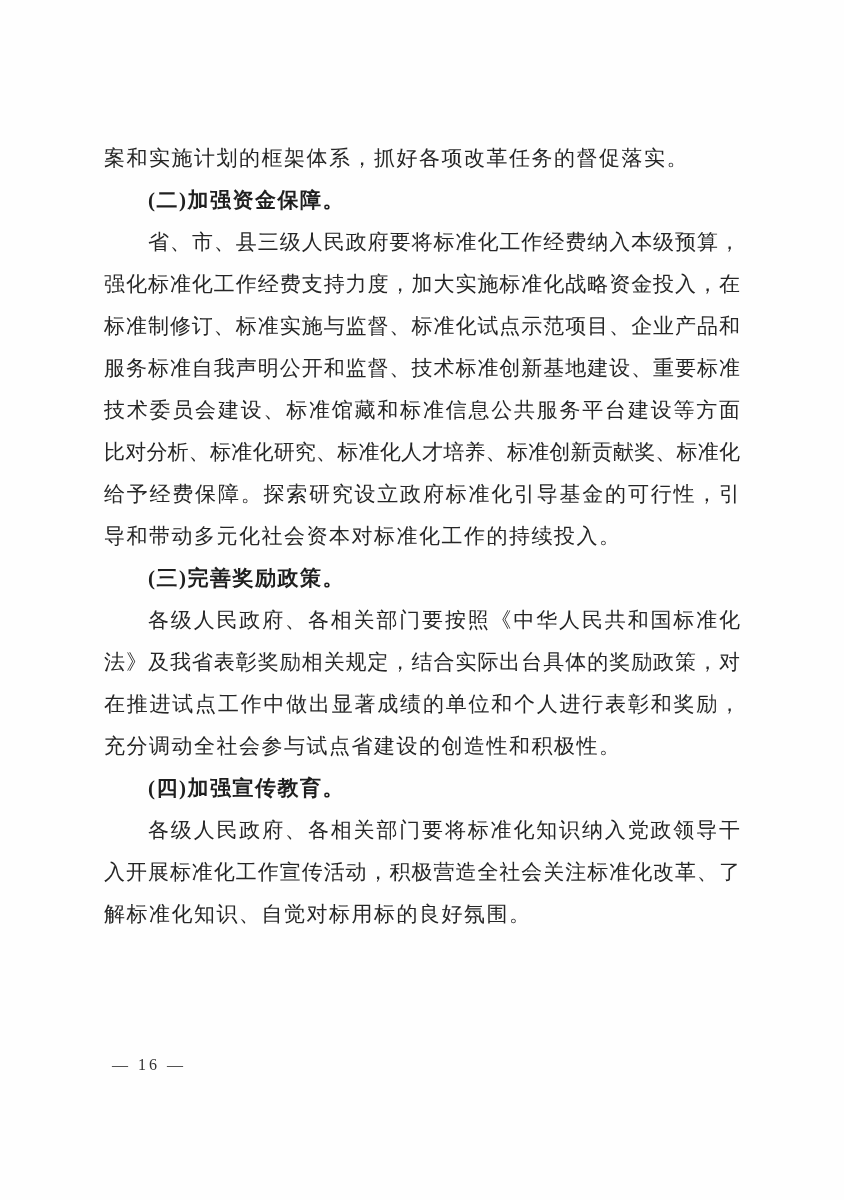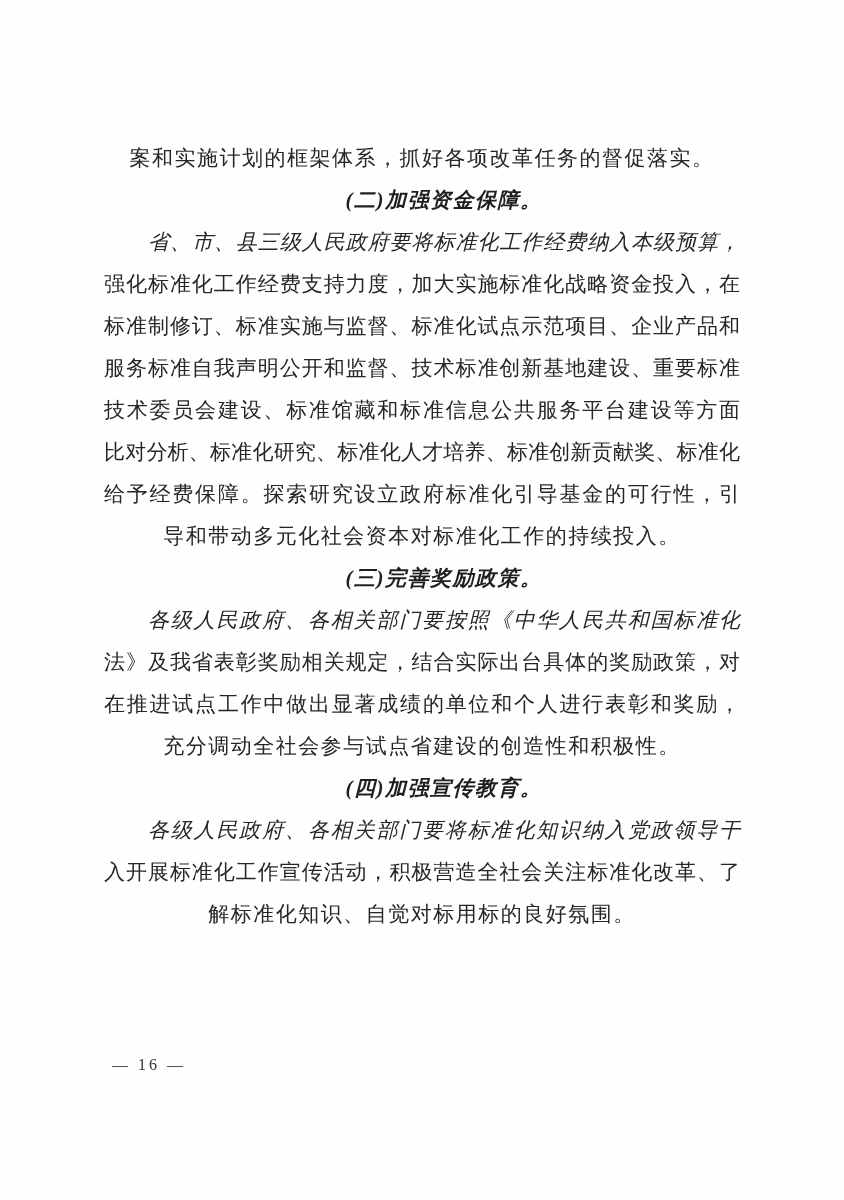--- a/index.html
+++ b/index.html
@@ -19,34 +19,33 @@
     position: absolute;
     left: 104px;
     top: 137px;
     width: 636px;
   }
   .line {
     font-size: 21px;
     line-height: 42px;
     height: 42px;
     color: #262626;
-    text-align: center;
+    text-align: left;
     white-space: nowrap;
   }
   .line.just {
     white-space: normal;
     text-align: justify;
     text-align-last: justify;
   }
   .line:not(.just) {
     letter-spacing: 1.5px;
   }
   .line.indent {
     padding-left: 44px;
-    font-style: italic;
   }
   .line.heading {
     font-weight: 600;
     color: #1f1f1f;
   }
   .footer {
     position: absolute;
     left: 112px;
     top: 1056px;
     font-size: 16px;

